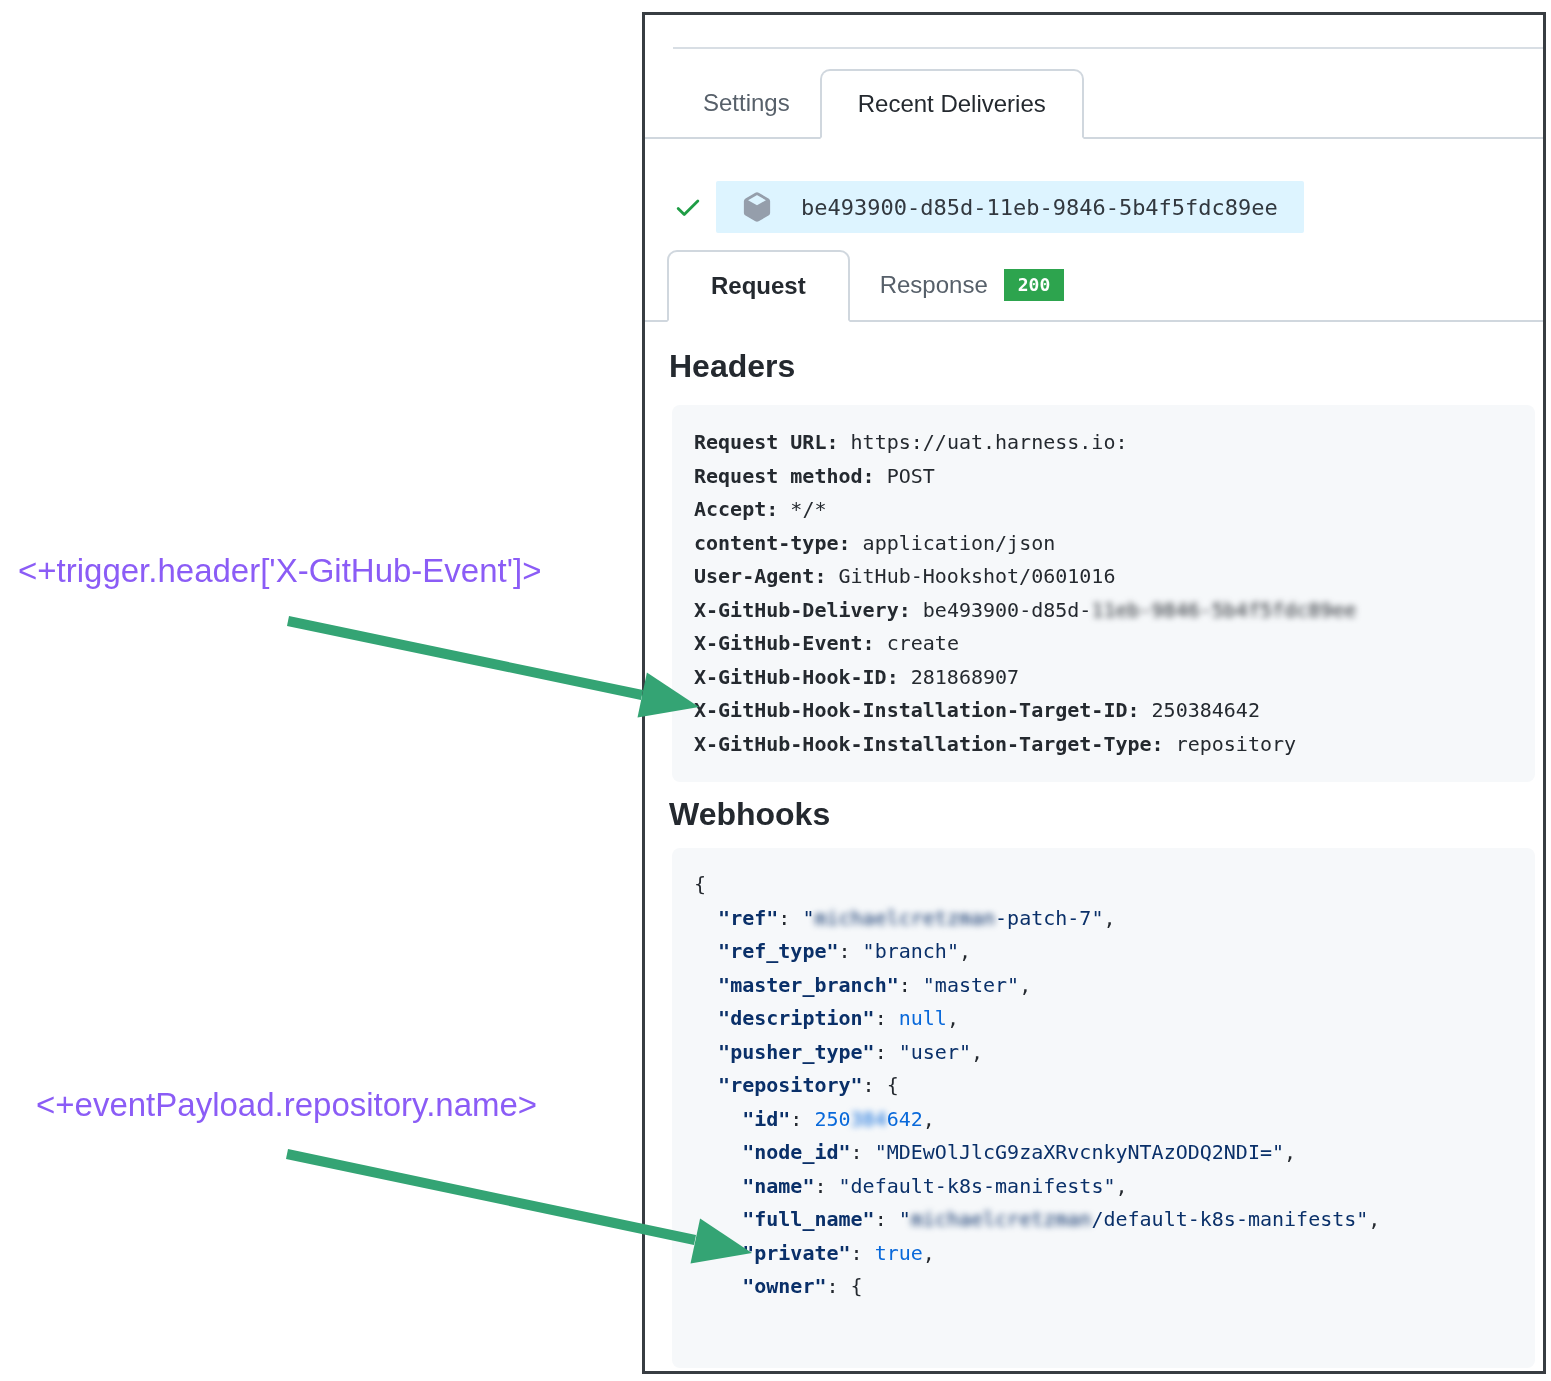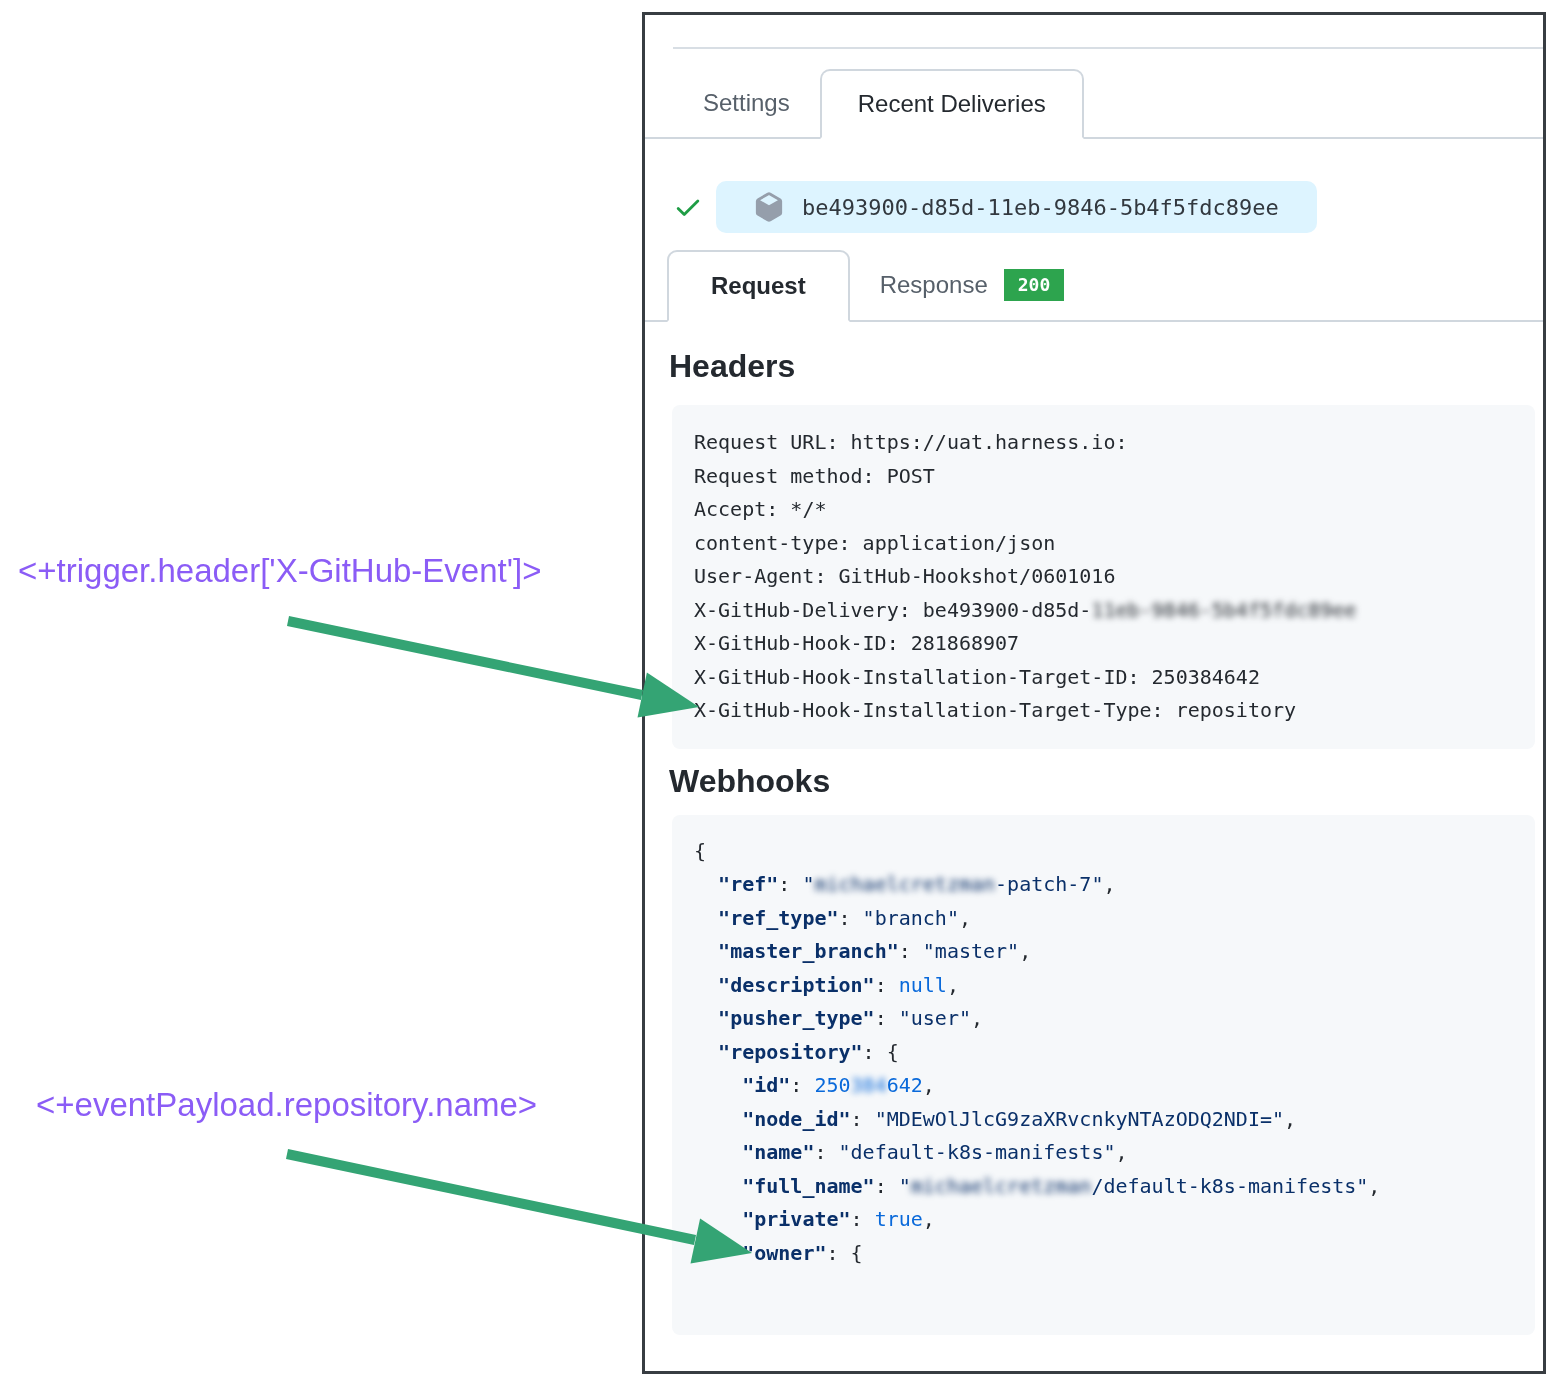--- a/index.html
+++ b/index.html
@@ -24,33 +24,33 @@
   .tab{display:flex; align-items:center; padding:0 30px; font-size:24px; color:var(--text_muted); cursor:pointer; white-space:nowrap;}
   .tab.active{background:#fff; border:2px solid var(--border); border-bottom:2px solid #fff; margin-bottom:-2px;
               border-radius:10px 10px 0 0; color:var(--text_dark); font-weight:500; padding:0 36px;}
   .subtabs .tab.active{font-weight:600; padding:0 42px;}
   .badge{display:inline-block; margin-left:16px; background:var(--badge_green); color:#fff;
          font-family:"DejaVu Sans Mono", monospace; font-size:18px; font-weight:bold;
          padding:5px 14px; border-radius:0; line-height:1.2;}
 
   .delivery{display:flex; align-items:center; margin:42px 0 0 28px;}
   .check{width:30px; height:30px; flex:0 0 auto;}
-  .pill{display:flex; align-items:center; gap:18px; margin-left:13px; background:var(--pill_bg);
-        border-radius:10px; height:52px; padding:0 38px; cursor:pointer;}
+  .pill{display:flex; align-items:center; gap:29px; margin-left:13px; background:var(--pill_bg);
+        border-radius:2px; height:52px; padding:0 26px; cursor:pointer;}
   .pkg{width:30px; height:30px; flex:0 0 auto;}
   .guid{font-family:"DejaVu Sans Mono", monospace; font-size:22px; color:#32383f; white-space:nowrap;}
 
   .sec-title{margin:26px 0 0 24px; font-size:32px; font-weight:700; color:var(--text_dark);}
   .sec-title.payload-title{margin-top:14px;}
 
   .graybox{margin:20px 8px 0 27px; background:var(--box_bg); border-radius:8px; padding:21px 0 21px 22px;}
   .graybox.payloadbox{margin-top:15px; height:520px; padding-top:20px; overflow:hidden;}
 
   .hrow{font-family:"DejaVu Sans Mono", monospace; font-size:20px; line-height:33.5px; color:var(--text_dark); white-space:pre;}
-  .hlabel{font-weight:400;}
+  .hlabel{font-weight:700;}
   .hval{font-weight:400;}
 
   .pline{font-family:"DejaVu Sans Mono", monospace; font-size:20px; line-height:33.5px; white-space:pre;}
   .pline .key{color:var(--code_navy); font-weight:700;}
   .pline .str{color:var(--code_navy);}
   .pline .const{color:var(--code_blue);}
   .pline .pt{color:var(--text_dark);}
 
   .blur{filter:blur(3px);}
 
@@ -108,20 +108,21 @@
 
   <div class="sec-title">Headers</div>
   <div class="graybox">
     <div>
         <div class="hrow"><span class="hlabel">Request URL:</span> <span class="hval">https://uat.harness.io:</span></div>
         <div class="hrow"><span class="hlabel">Request method:</span> <span class="hval">POST</span></div>
         <div class="hrow"><span class="hlabel">Accept:</span> <span class="hval">*/*</span></div>
         <div class="hrow"><span class="hlabel">content-type:</span> <span class="hval">application/json</span></div>
         <div class="hrow"><span class="hlabel">User-Agent:</span> <span class="hval">GitHub-Hookshot/0601016</span></div>
         <div class="hrow"><span class="hlabel">X-GitHub-Delivery:</span> <span class="hval">be493900-d85d-</span><span class="hval blur">11eb-9846-5b4f5fdc89ee</span></div>
+        <div class="hrow"><span class="hlabel">X-GitHub-Event:</span> <span class="hval">create</span></div>
         <div class="hrow"><span class="hlabel">X-GitHub-Hook-ID:</span> <span class="hval">281868907</span></div>
         <div class="hrow"><span class="hlabel">X-GitHub-Hook-Installation-Target-ID:</span> <span class="hval">250384642</span></div>
         <div class="hrow"><span class="hlabel">X-GitHub-Hook-Installation-Target-Type:</span> <span class="hval">repository</span></div>
       </div>
   </div>
 
   <div class="sec-title payload-title">Webhooks</div>
   <div class="graybox payloadbox">
     <div>
         <div class="pline"><span class="pt">{</span></div>

